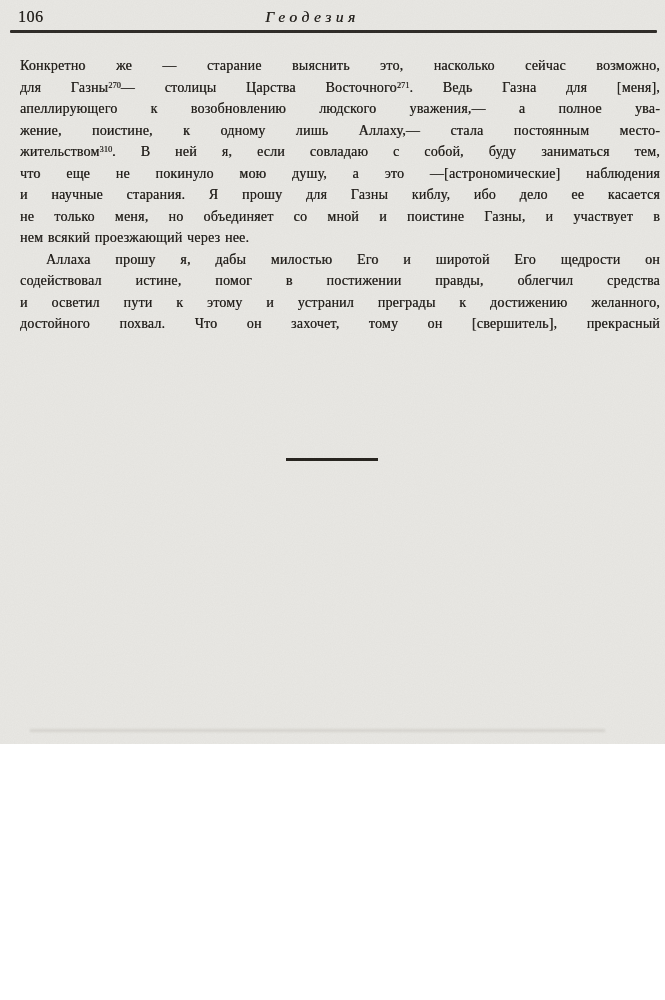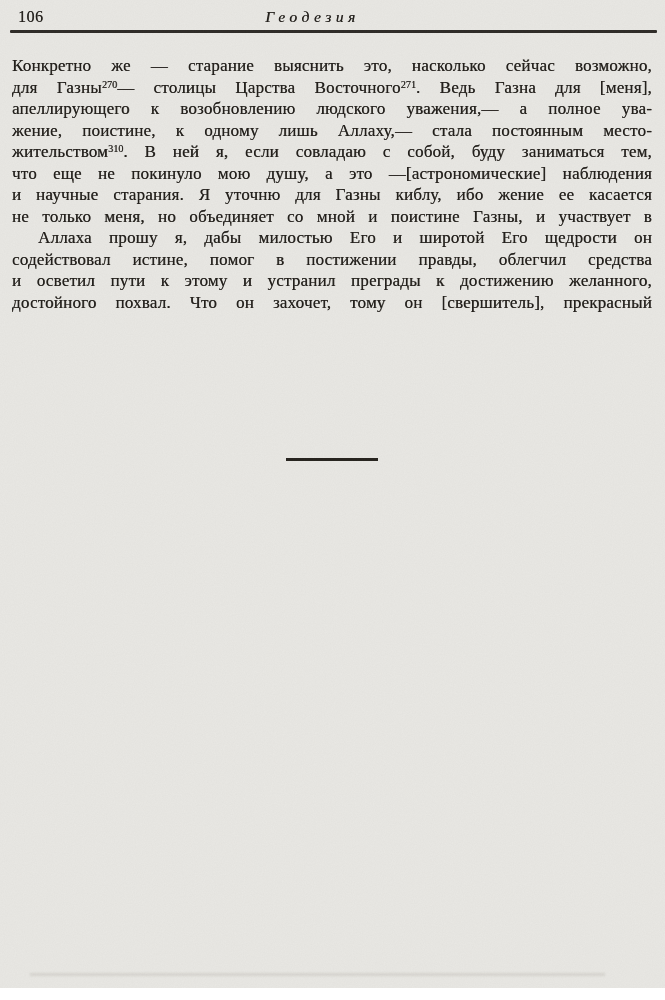--- a/index.html
+++ b/index.html
@@ -4,21 +4,21 @@
 <style>
   html, body { margin: 0; padding: 0; }
   :root {
     --paper: #e9e8e4;
     --ink: #211e1a;
     --rule: #2e2b27;
   }
   .page {
     position: relative;
     width: 665px;
-    height: 988px;
+    height: 744px;
     background: var(--paper);
     font-family: "Liberation Serif", "DejaVu Serif", serif;
     color: var(--ink);
     overflow: hidden;
   }
   
   .page { text-shadow: 0.3px 0 0 rgba(33,30,26,0.75); }
 
   .header {
     position: absolute;
@@ -43,23 +43,23 @@
   .header-rule {
     position: absolute;
     top: 30px; left: 10px;
     width: 647px; height: 2.5px;
     background: var(--rule);
     border-radius: 1px;
   }
 
   .textblock {
     position: absolute;
-    top: 55px; left: 12px;
+    top: 55px; left: 20px;
     width: 640px;
-    font-size: 17px;
+    font-size: 14px;
     line-height: 21.5px;
     letter-spacing: 0.2px;
     word-spacing: 1px;
   }
   .line {
     text-align: justify;
     text-align-last: justify;
     white-space: normal;
   }
   .line.para-end {
@@ -112,22 +112,23 @@
 
   <div class="header-rule"></div>
 
   <div class="textblock">
       <div class="line">Конкретно же — старание выяснить это, насколько сейчас возможно,</div>
       <div class="line">для Газны<sup>270</sup>— столицы Царства Восточного<sup>271</sup>. Ведь Газна для [меня],</div>
       <div class="line">апеллирующего к возобновлению людского уважения,— а полное ува-</div>
       <div class="line">жение, поистине, к одному лишь Аллаху,— стала постоянным место-</div>
       <div class="line">жительством<sup>310</sup>. В ней я, если совладаю с собой, буду заниматься тем,</div>
       <div class="line">что еще не покинуло мою душу, а это —[астрономические] наблюдения</div>
-      <div class="line">и научные старания. Я уточню для Газны киблу, ибо жение ее касается</div>
+      <div class="line">и научные старания. Я прошу для Газны киблу, ибо дело ее касается</div>
       <div class="line">не только меня, но объединяет со мной и поистине Газны, и участвует в</div>
+      <div class="line para-end">нем всякий проезжающий через нее.</div>
       <div class="line indent">Аллаха прошу я, дабы милостью Его и широтой Его щедрости он</div>
       <div class="line">содействовал истине, помог в постижении правды, облегчил средства</div>
       <div class="line">и осветил пути к этому и устранил преграды к достижению желанного,</div>
       <div class="line">достойного похвал. Что он захочет, тому он [свершитель], прекрасный</div>
     </div>
 
   <div class="divider"></div>
 
   <div class="smudge"></div>
 

